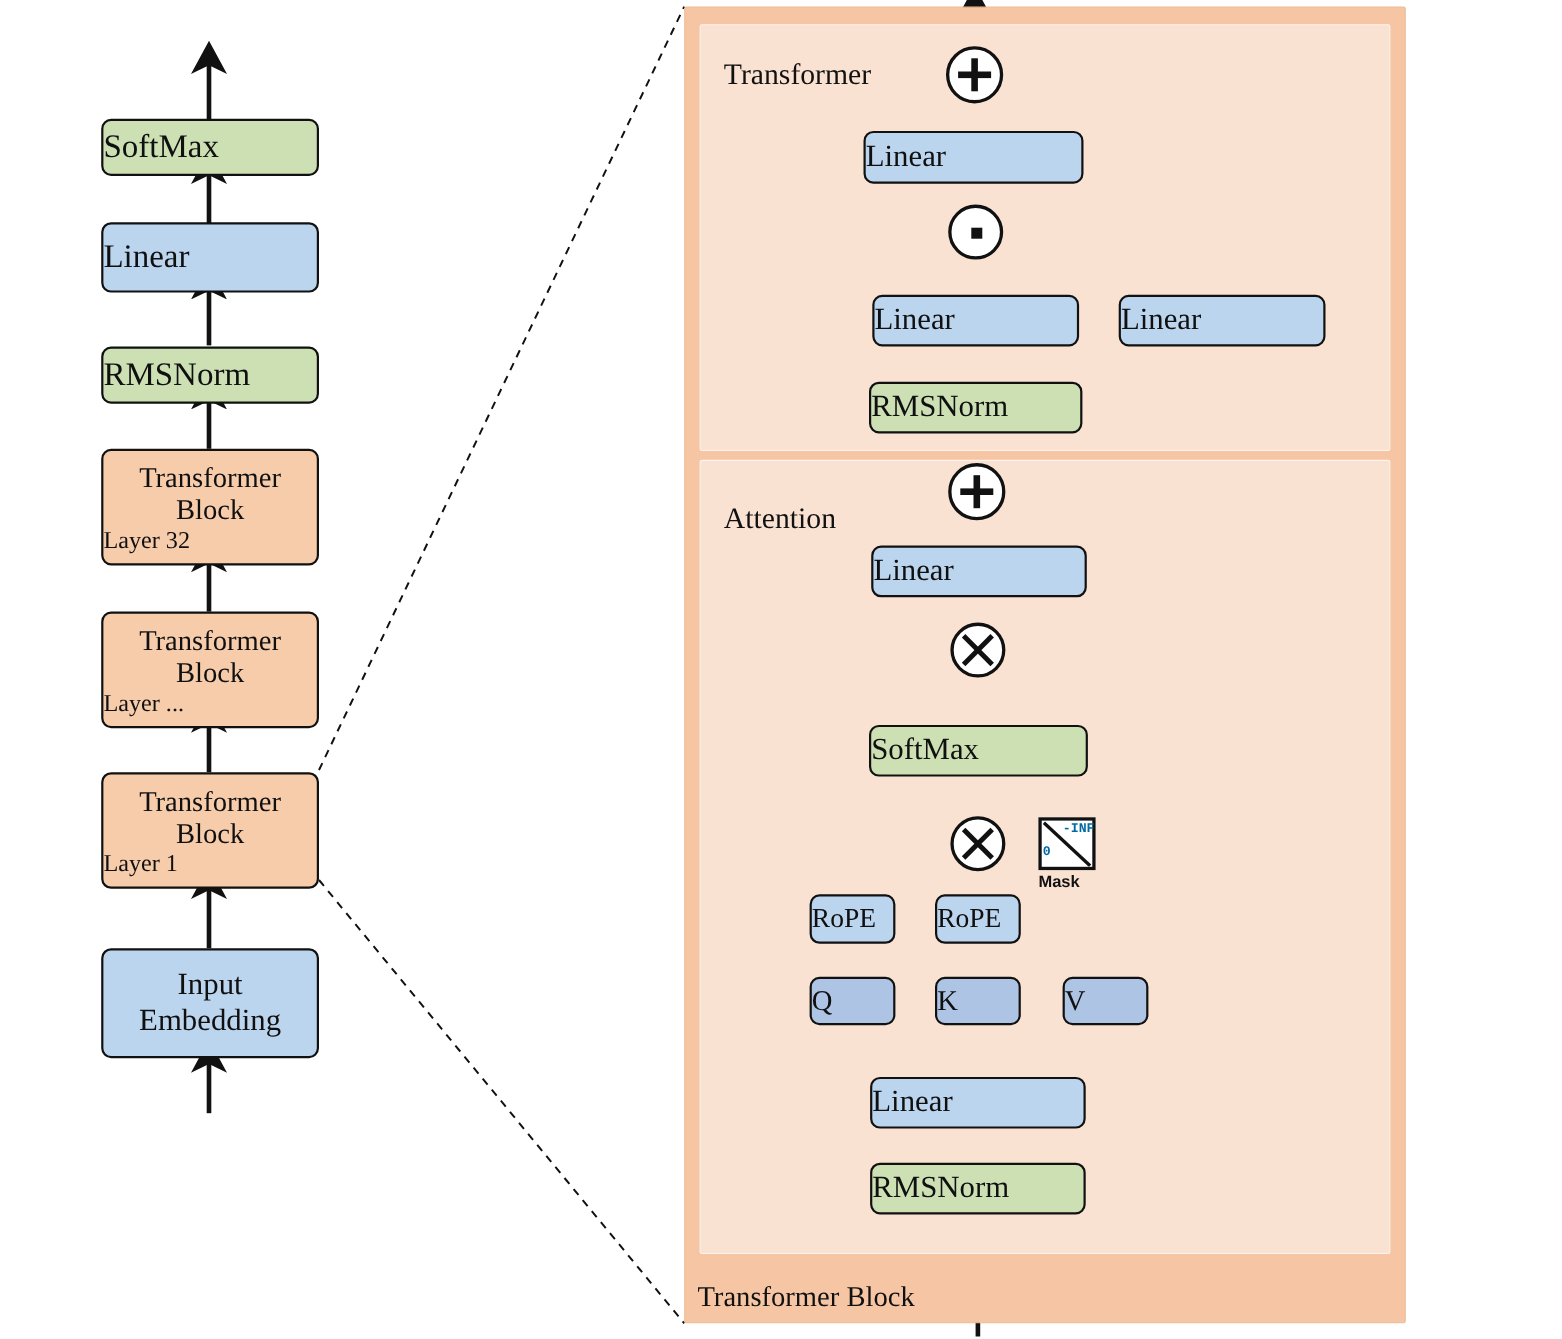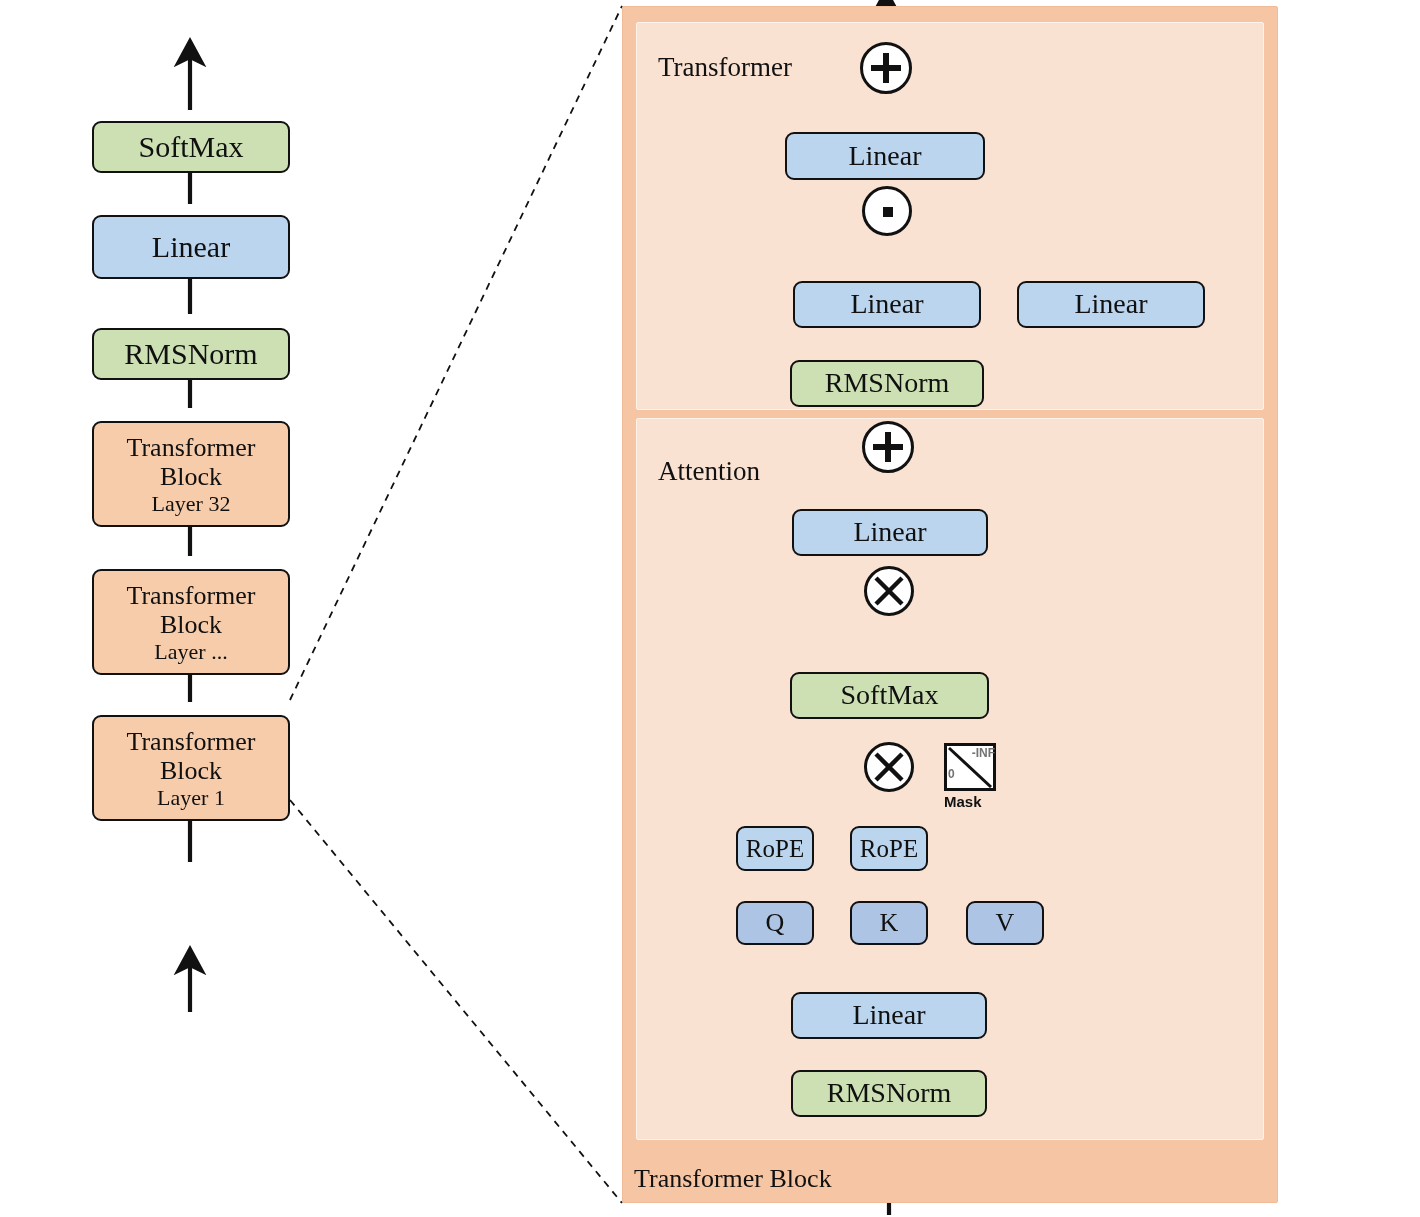--- a/index.html
+++ b/index.html
@@ -7,22 +7,22 @@
        font-family:"Liberation Serif","DejaVu Serif",serif;
        overflow:hidden;}
   #root{position:absolute;left:0;top:0;width:1420px;height:1217px;}
 
   svg.wires{position:absolute;left:0;top:0;width:1420px;height:1217px;
             pointer-events:none;overflow:visible;}
 
   
   .node{position:absolute;box-sizing:border-box;border:2.5px solid #111;
         border-radius:9px;display:flex;flex-direction:column;
-        align-items:center;justify-content:center;
-        text-align:center;color:#101010;line-height:1.08;margin-top:13px;}
+        align-items:flex-start;justify-content:center;
+        text-align:center;color:#101010;line-height:1.08;}
   .node .main{white-space:nowrap;}
   .node .sub{font-size:22px;margin-top:1px;}
   .blue{background:#bcd5ef;}
   .blue2{background:#aec4e4;}
   .green{background:#cde0b4;}
   .peach{background:#f6ccab;}
 
   
   .outerblock{position:absolute;box-sizing:border-box;
       background:#f5c5a4;border:1px solid #f0bb97;border-radius:2px;}
@@ -33,22 +33,22 @@
   
   .op{position:absolute;box-sizing:border-box;border:3.5px solid #111;
       border-radius:50%;background:#fff;}
   .op .plus-h,.op .plus-v{position:absolute;background:#111;}
   .op .dot{position:absolute;background:#111;}
 
   
   .mask{position:absolute;}
   .maskbox{position:absolute;left:0;top:0;box-sizing:border-box;
       border:3px solid #111;background:#fff;}
-  .mask .lbl{position:absolute;font-family:Liberation Sans, sans-serif;
-      font-weight:bold;color:#737373;white-space:nowrap;}
+  .mask .lbl{position:absolute;font-family:Liberation Mono, monospace;
+      font-weight:bold;color:#0369a1;white-space:nowrap;}
   .mask .caption{position:absolute;left:0;width:100%;
       font-family:"Liberation Sans","DejaVu Sans",sans-serif;
       font-weight:bold;font-size:15px;color:#111;}
 </style>
 </head>
 <body>
 
 <div id="root">
 
   <svg class="wires" viewBox="0 0 1420 1217">
@@ -141,20 +141,23 @@
   <div class="node peach" style="left:92px;top:556px;width:198px;height:106px;font-size:26px;">
     <span class="main" style="white-space:normal;line-height:1.12;">Transformer Block</span>
     <span class="sub">Layer ...</span>
   </div>
 
   <div class="node peach" style="left:92px;top:702px;width:198px;height:106px;font-size:26px;">
     <span class="main" style="white-space:normal;line-height:1.12;">Transformer Block</span>
     <span class="sub">Layer 1</span>
   </div>
 
+  <div class="node blue" style="left:92px;top:862px;width:198px;height:100px;font-size:28px;">
+    <span class="main" style="white-space:normal;line-height:1.14;">Input Embedding</span>
+  </div>
 
   <div class="outerblock" style="left:622px;top:6px;width:656px;height:1197px;"></div>
 
   <div class="panel-label" style="left:634px;top:1164px;font-size:26px;">Transformer Block</div>
 
   <div class="panel" style="left:636px;top:22px;width:628px;height:388px;"></div>
   <div class="panel-label" style="left:658px;top:52px;font-size:27px;">Transformer</div>
 
   <div class="panel" style="left:636px;top:418px;width:628px;height:722px;"></div>
   <div class="panel-label" style="left:658px;top:456px;font-size:27px;">Attention</div>

